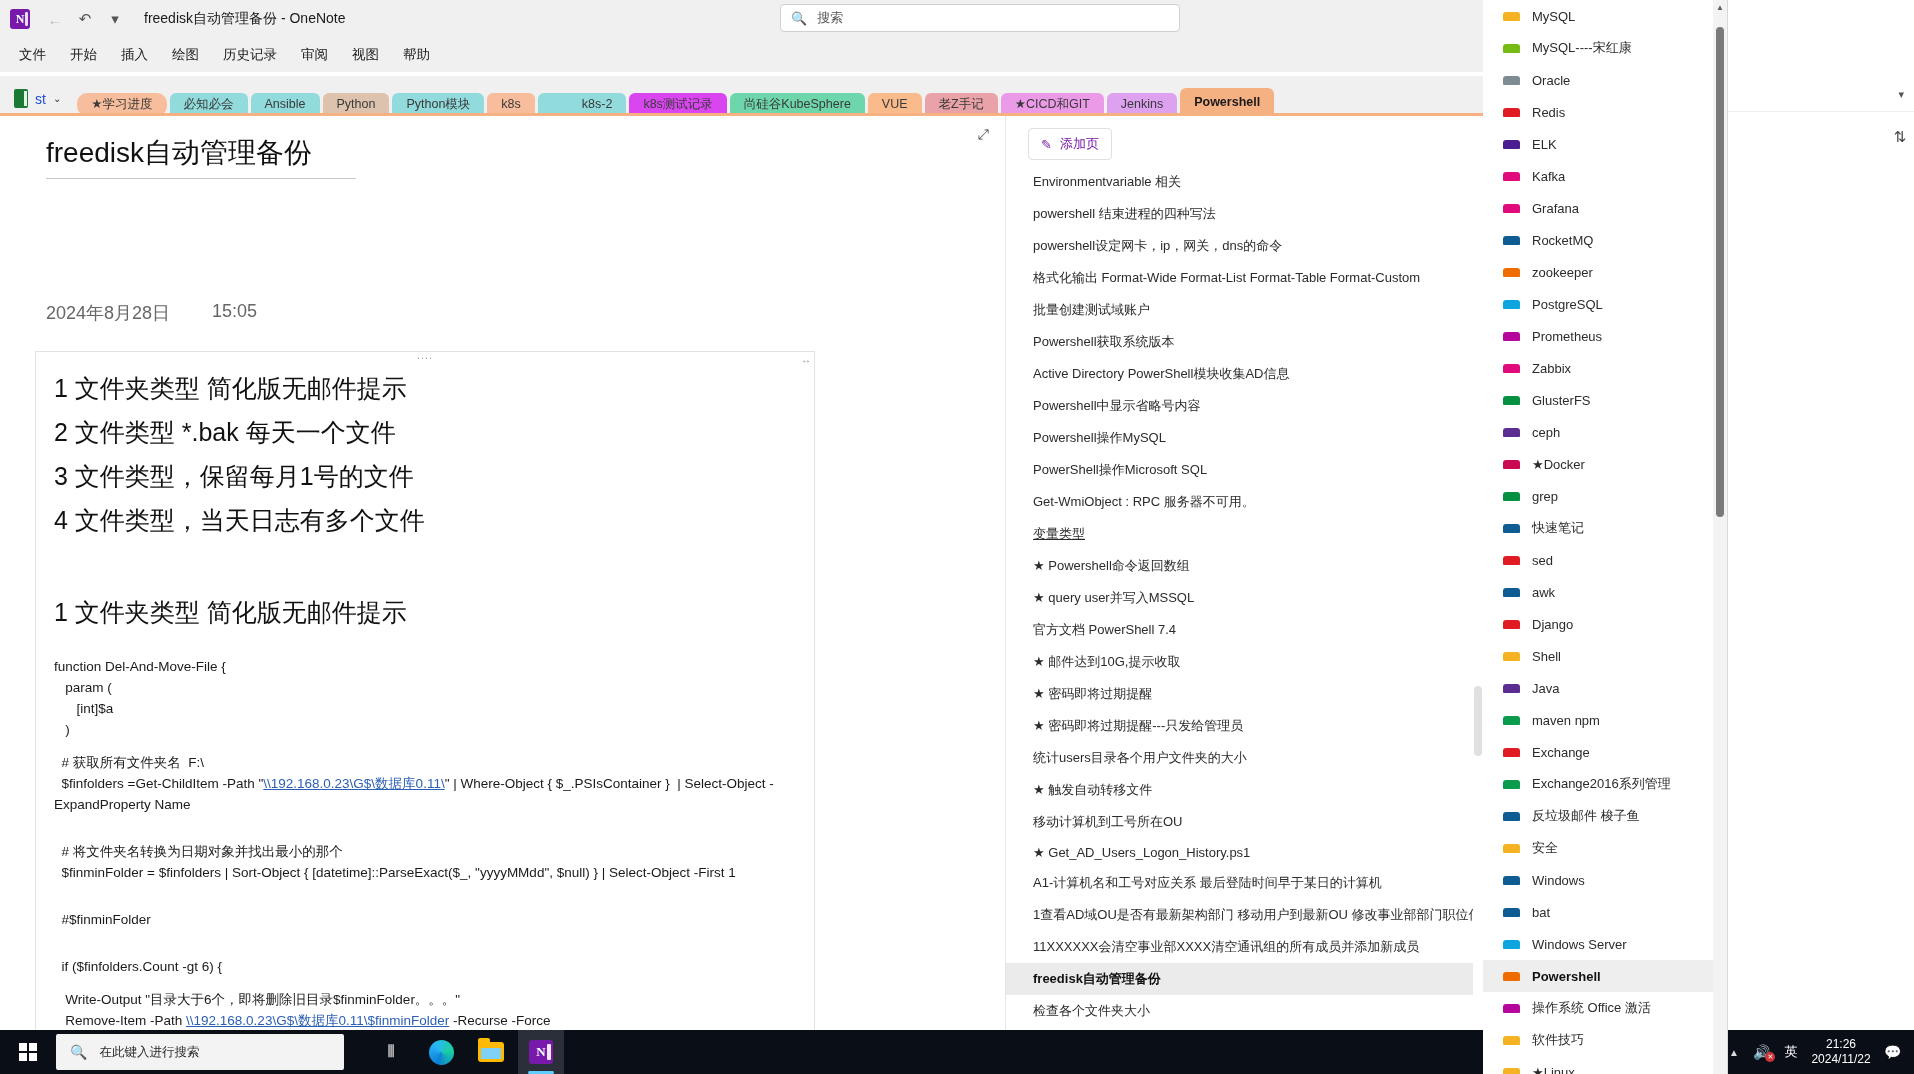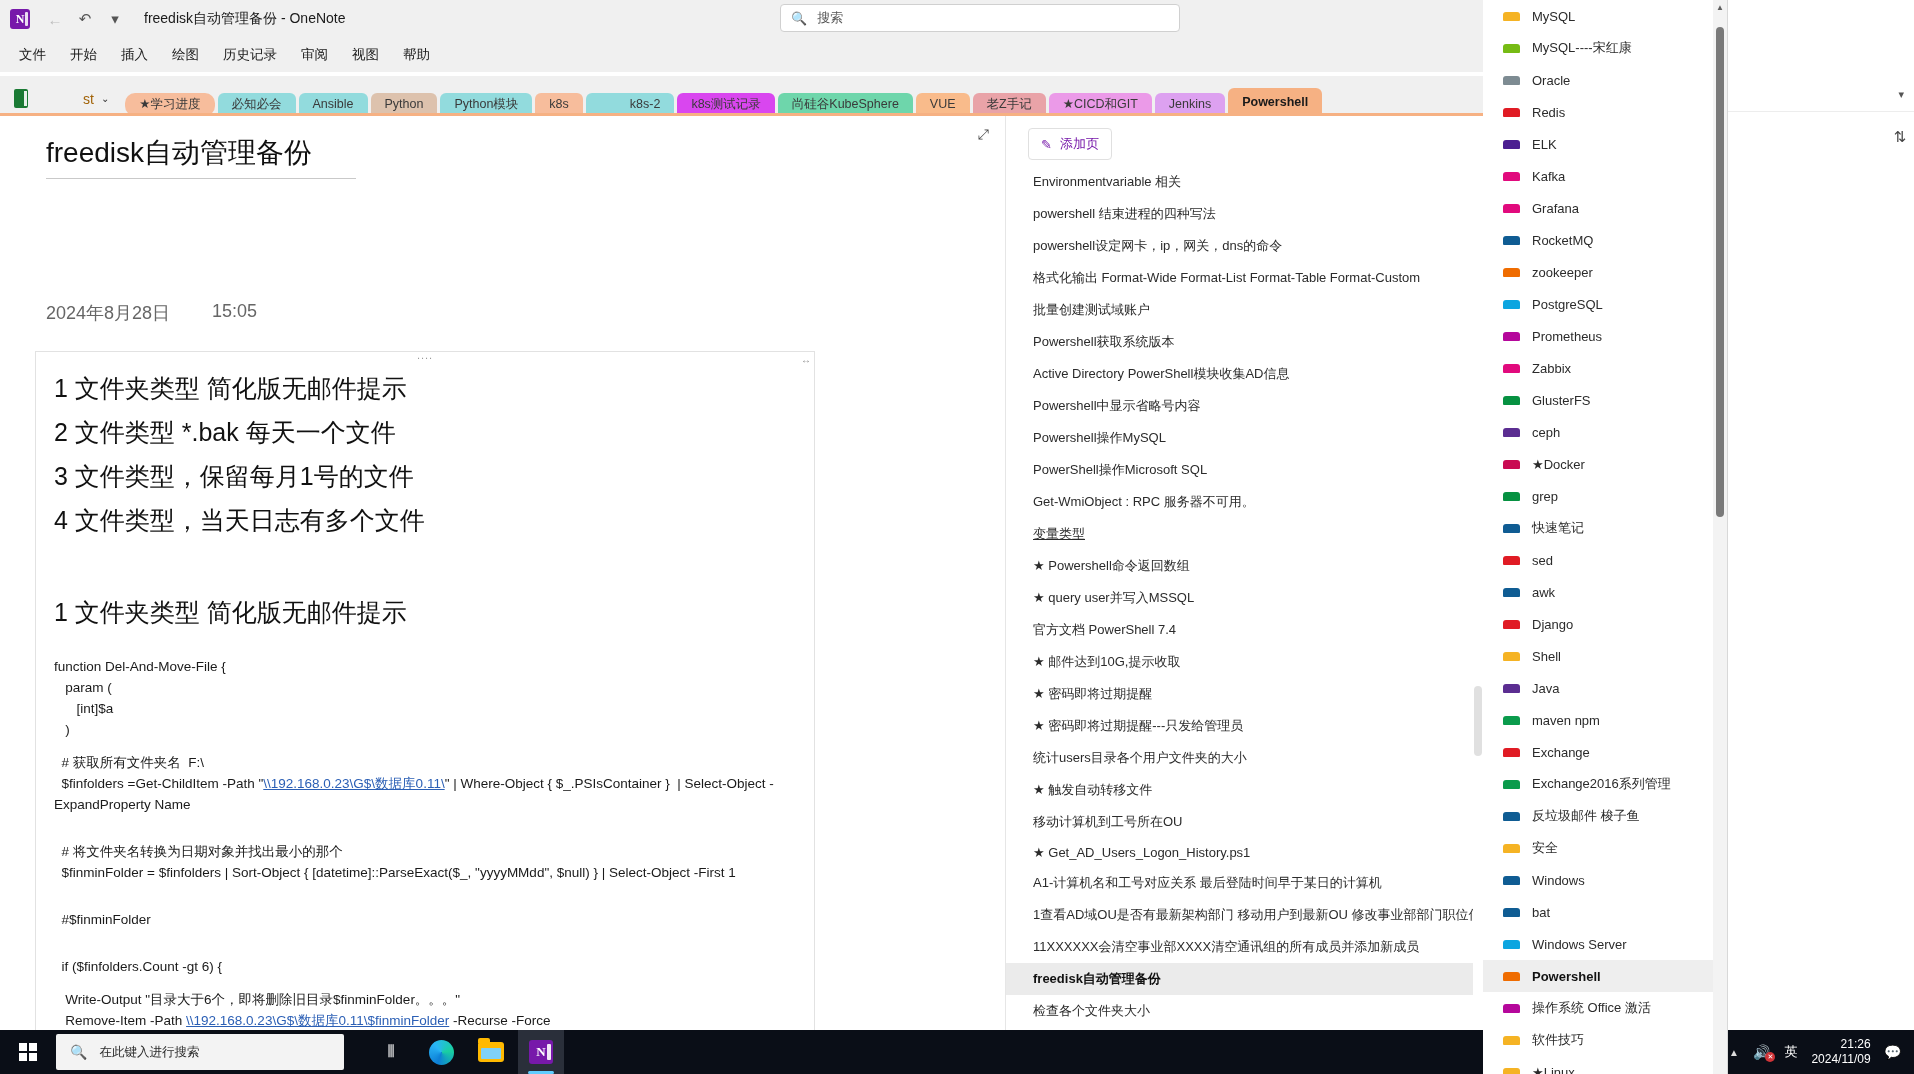--- a/index.html
+++ b/index.html
@@ -93,21 +93,21 @@
     display:flex; align-items:center; gap:7px; padding:0 10px 8px 14px;
     white-space:nowrap;
   }
   .nb-icon {
     width:14px; height:19px; background:#1a7a34; border-radius:2px; position:relative;
   }
   .nb-icon::after {
     content:""; position:absolute; right:1px; top:2px; width:3px; height:15px;
     background:#fff; opacity:.9;
   }
-  .nb-name { font-size:14px; color:#a16207;margin-left:48px; }
+  .nb-name { font-size:14px; color:#1d4ed8; }
   .nb-caret { font-size:10px; color:#333; }
 
   .tabs { display:flex; align-items:flex-end; gap:3px; padding-left:6px; }
   .sec-tab {
     height:23px; padding:0 14px; border-radius:6px 6px 0 0;
     font-size:12.5px; color:#3a3a3a; line-height:23px; white-space:nowrap;
     max-width:160px; overflow:hidden; text-overflow:ellipsis;
   }
   .sec-tab.active {
     height:28px; line-height:28px; font-weight:bold; color:#1a1a1a;
@@ -290,21 +290,21 @@
     padding-right:12px; color:#fff;
   }
   .tray-caret { font-size:10px; color:#ddd; }
   .tray-vol { position:relative; font-size:14px; color:#fff; }
   .tray-vol .x {
     position:absolute; right:-5px; bottom:-2px; width:10px; height:10px;
     background:#d13438; border-radius:50%; color:#fff; font-size:7px;
     line-height:10px; text-align:center;
   }
   .tray-ime { font-size:13px; color:#fff; }
-  .tray-clock { text-align:right; line-height:15px; font-size:12px; color:#fff; }
+  .tray-clock { text-align:center; line-height:15px; font-size:12px; color:#fff; }
   .tray-notif { font-size:14px; color:#fff; }
 </style>
 </head>
 <body>
 
 <div id="root">
 
   <div id="onenote-window">
 
     <div class="titlebar">
@@ -638,19 +638,19 @@
       <div class="tb-app active">
         <span class="onenote-tb">N</span>
       </div>
     </div>
     <div class="tray">
       <span class="tray-caret">▲</span>
       <span class="tray-vol">🔊<span class="x">✕</span></span>
       <span class="tray-ime">英</span>
       <span class="tray-clock">
         <span style="display:block">21:26</span>
-        <span style="display:block">2024/11/09</span>
+        <span style="display:block">2024/11/22</span>
       </span>
       <span class="tray-notif">💬</span>
     </div>
   </div>
 
 </div>
 
 </body></html>

